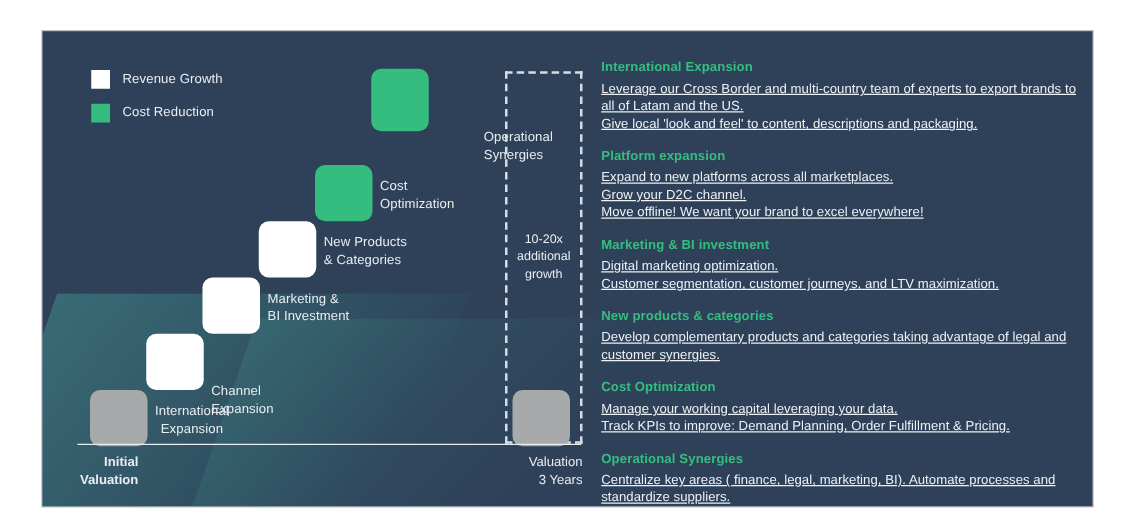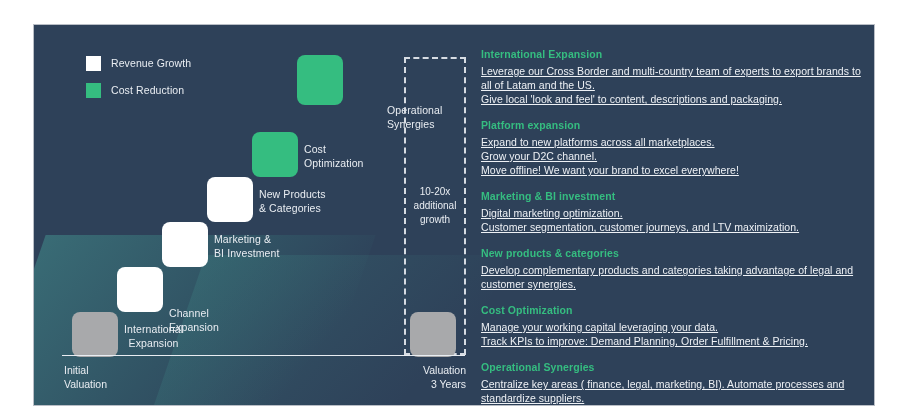--- a/index.html
+++ b/index.html
@@ -47,21 +47,21 @@
     left: 120px;
     bottom: -150px;
     width: 300px;
     height: 300px;
     background: linear-gradient(120deg, rgba(62,132,132,0.33) 0%, rgba(46,65,89,0) 70%);
     transform: skewX(-19deg);
     pointer-events: none;
   }
 
   
-  .legend { position: absolute; left: 52px; top: 28px; }
+  .legend { position: absolute; left: 39px; top: 28px; }
   .legend-row { display: flex; align-items: center; height: 20px; margin-bottom: 7px; }
   .legend-swatch { width: 15px; height: 15px; margin-right: 10px; flex: none; }
   .sw-white { background: #ffffff; }
   .sw-green { background: #35bd80; }
   .legend-label { color: #e9edf2; font-size: 10.5px; letter-spacing: .1px; }
 
   
   .chart { position: absolute; left: 0; top: 0; width: 440px; height: 380px; }
 
   .block {
@@ -113,21 +113,21 @@
     height: 1px;
     background: #e9edf2;
   }
   .axis-label {
     position: absolute;
     color: #e9edf2;
     font-size: 10.5px;
     line-height: 14px;
     white-space: pre-line;
   }
-  .axis-left  { left: 30px; top: 338px; text-align: left; }
+  .axis-left  { left: 30px; top: 338px; text-align: right; font-weight: bold; }
   .axis-right { left: 360px; top: 338px; width: 72px; text-align: right; }
 
   
   .notes {
     position: absolute;
     left: 447px;
     top: 23px;
     width: 390px;
   }
   .note { margin-bottom: 13px; }

